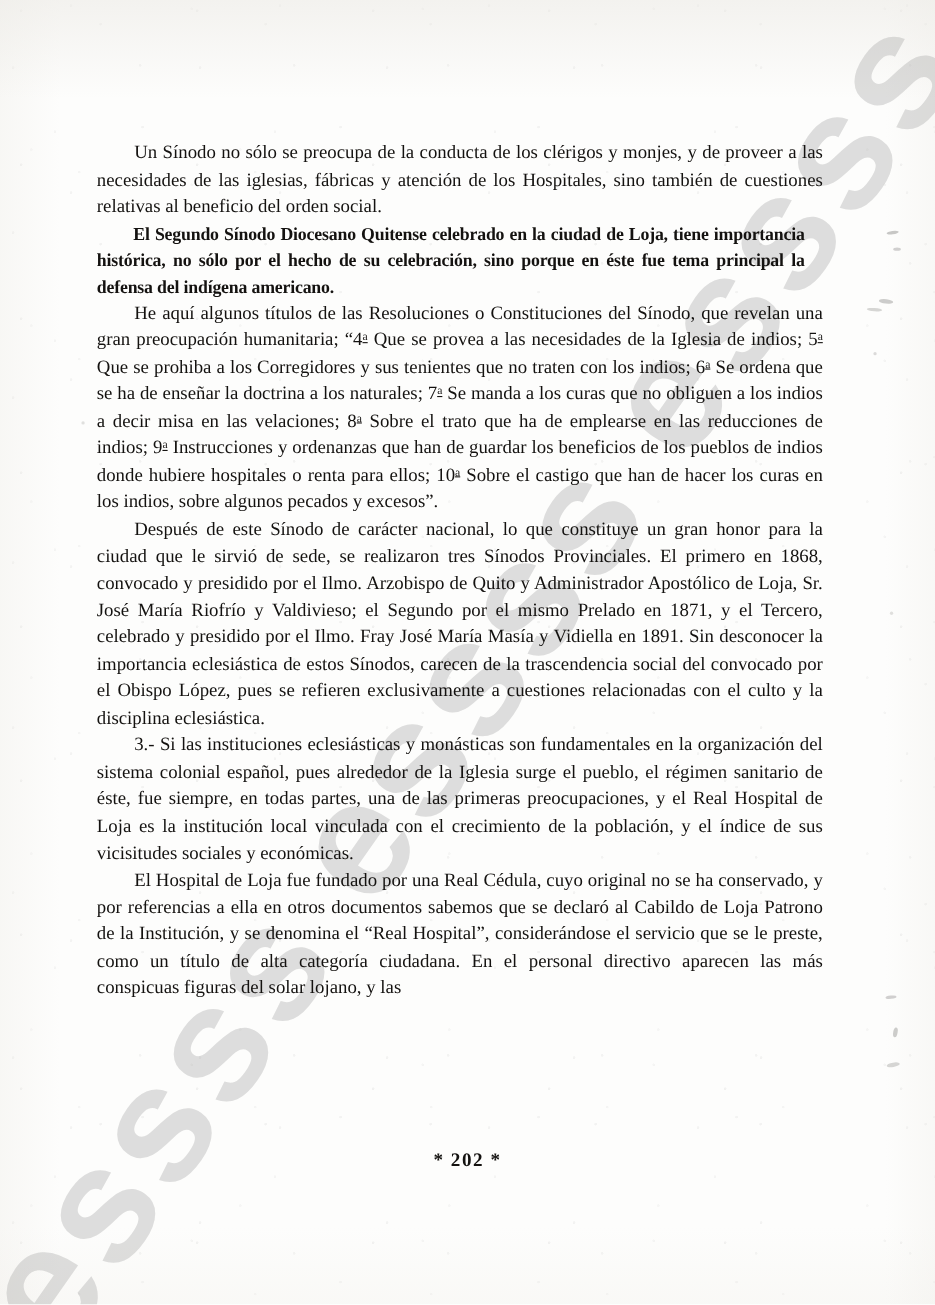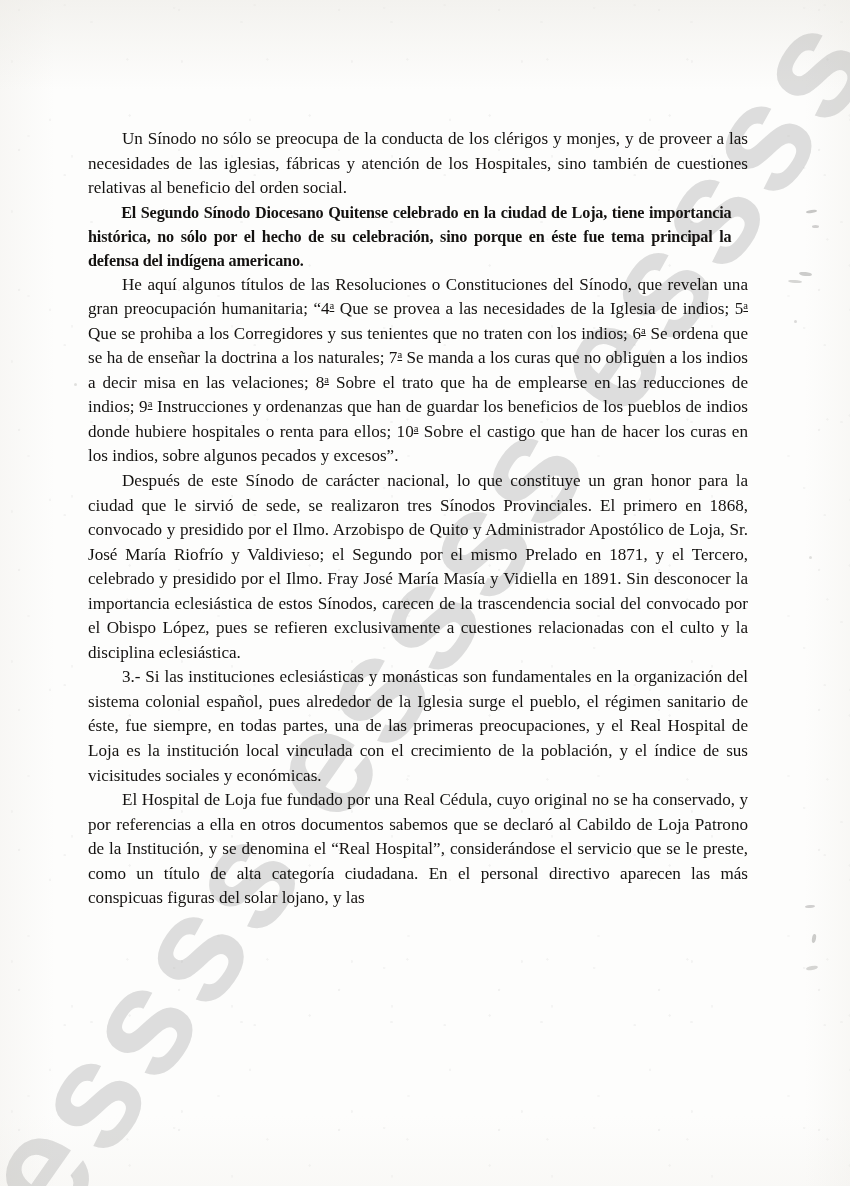--- a/index.html
+++ b/index.html
@@ -139,20 +139,21 @@
 
   <div id="textblock">
     <p class="para">Un Sínodo no sólo se preocupa de la conducta de los clérigos y monjes, y de proveer a las necesidades de las iglesias, fábricas y atención de los Hospitales, sino también de cuestiones relativas al beneficio del orden social.</p>
     <p class="para bold">El Segundo Sínodo Diocesano Quitense celebrado en la ciudad de Loja, tiene importancia histórica, no sólo por el hecho de su celebración, sino porque en éste fue tema principal la defensa del indígena americano.</p>
     <p class="para">He aquí algunos títulos de las Resoluciones o Constituciones del Sínodo, que revelan una gran preocupación humanitaria;  “4<sup class="ord">a</sup> Que se provea a las necesidades de la Iglesia de indios;  5<sup class="ord">a</sup> Que se prohiba a los Corregidores y sus tenientes que no traten con los indios;  6<sup class="ord">a</sup> Se ordena que se ha de enseñar la doctrina a los naturales;  7<sup class="ord">a</sup> Se manda a los curas que no obliguen a los indios a decir misa en las velaciones;  8<sup class="ord">a</sup> Sobre el trato que ha de emplearse en las reducciones de indios;  9<sup class="ord">a</sup> Instrucciones y ordenanzas que han de guardar los beneficios de los pueblos de indios donde hubiere hospitales o renta para ellos;  10<sup class="ord">a</sup> Sobre el castigo que han de hacer los curas en los indios, sobre algunos pecados y excesos”.</p>
     <p class="para">Después de este Sínodo de carácter nacional,  lo que constituye un gran honor para la ciudad que le sirvió de sede, se realizaron tres Sínodos Provinciales. El primero en 1868, convocado y presidido por el Ilmo. Arzobispo de Quito y Administrador Apostólico de Loja, Sr. José María Riofrío y Valdivieso;  el Segundo por el mismo Prelado en 1871, y el Tercero, celebrado y presidido por el Ilmo. Fray José María Masía y Vidiella en 1891.  Sin desconocer la importancia eclesiástica de estos Sínodos, carecen de la trascendencia social del convocado por el Obispo López, pues se refieren exclusivamente a cuestiones relacionadas con el culto y la disciplina eclesiástica.</p>
     <p class="para">3.- Si las instituciones eclesiásticas y monásticas son fundamentales en la organización del sistema colonial español, pues alrededor de la Iglesia surge el pueblo, el régimen sanitario de éste, fue siempre, en todas partes, una de las primeras preocupaciones, y el Real Hospital de Loja es la institución local vinculada con el crecimiento de la población, y el índice de sus vicisitudes sociales y económicas.</p>
     <p class="para">El Hospital de Loja fue fundado por una Real Cédula, cuyo original no se ha conservado, y por referencias a ella en otros documentos sabemos que se declaró al Cabildo de Loja Patrono de la Institución, y se denomina el “Real Hospital”, considerándose el servicio que se le preste, como un título de alta categoría ciudadana. En el personal directivo aparecen las más conspicuas figuras del solar lojano, y las</p>
   </div>
 
+  <div id="footer">* 202 *</div>
 
   <div class="speck" style="left:806px;top:210px;width:11px;height:3px;opacity:.55;transform:rotate(-8deg);"></div>
   <div class="speck" style="left:812px;top:225px;width:7px;height:3px;opacity:.45;"></div>
   <div class="speck" style="left:799px;top:272px;width:13px;height:4px;opacity:.5;transform:rotate(6deg);"></div>
   <div class="speck" style="left:788px;top:280px;width:14px;height:3px;opacity:.4;transform:rotate(4deg);"></div>
   <div class="speck" style="left:794px;top:320px;width:3px;height:3px;opacity:.35;"></div>
   <div class="speck" style="left:809px;top:556px;width:3px;height:3px;opacity:.3;"></div>
   <div class="speck" style="left:805px;top:905px;width:10px;height:3px;opacity:.45;transform:rotate(-5deg);"></div>
   <div class="speck" style="left:812px;top:934px;width:4px;height:9px;opacity:.5;transform:rotate(10deg);"></div>
   <div class="speck" style="left:806px;top:966px;width:12px;height:4px;opacity:.4;transform:rotate(-10deg);"></div>

